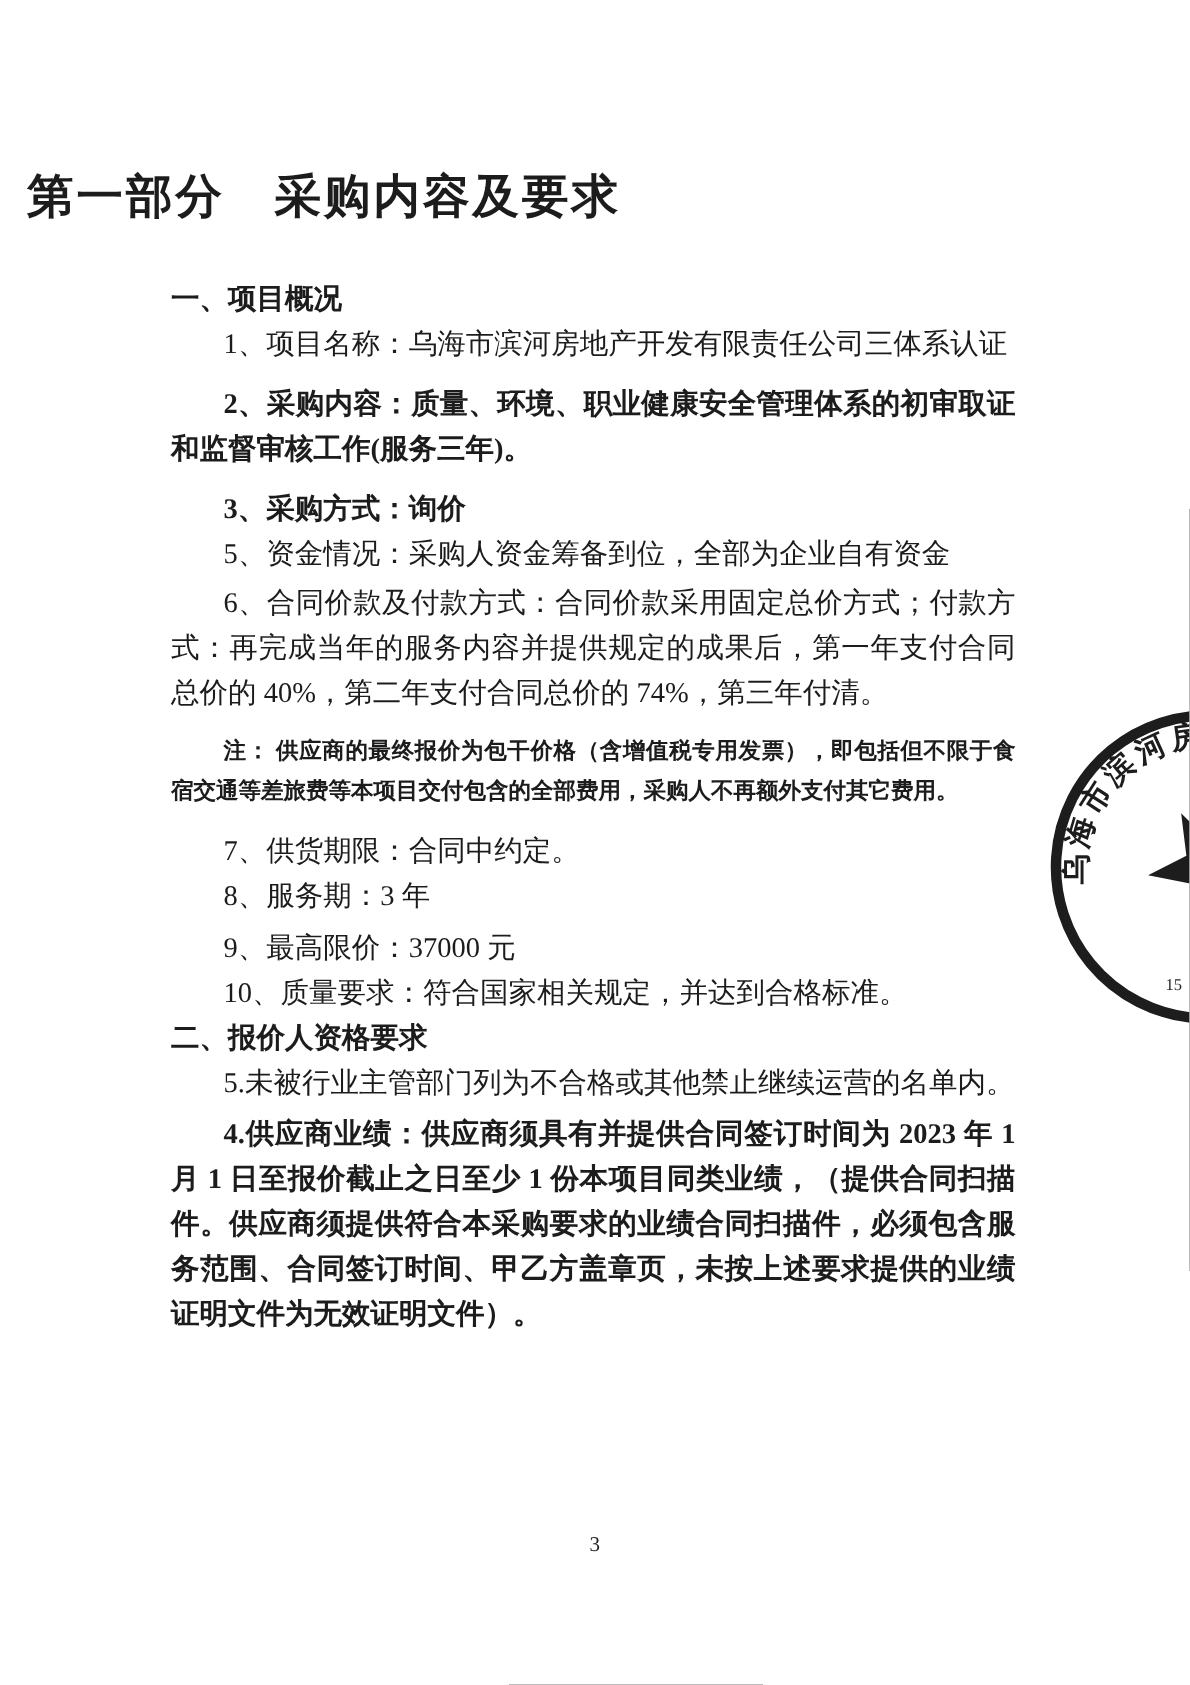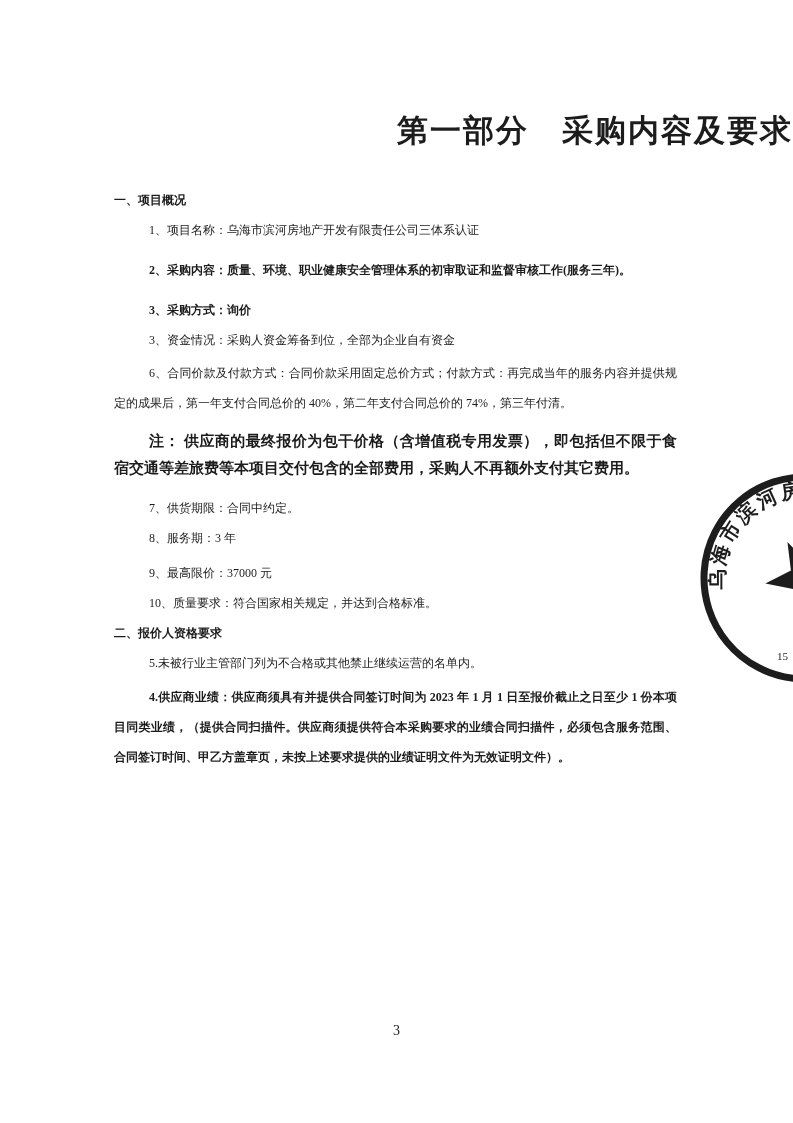--- a/index.html
+++ b/index.html
@@ -11,37 +11,37 @@
     background: #ffffff;
     overflow: hidden;
     font-family: "Liberation Serif", "DejaVu Serif", serif;
     color: #1c1c1c;
   }
   .doc-title {
     position: absolute;
     top: 110px;
     left: 0;
     width: 100%;
-    text-align: right;
+    text-align: left;
     font-size: 31px;
     font-weight: bold;
     letter-spacing: 2px;
     padding-left: 18px;
     box-sizing: border-box;
     white-space: pre;
   }
   .content {
     position: absolute;
     top: 185px;
     left: 114px;
     width: 563px;
   }
   .content p {
     margin: 0;
-    font-size: 12px;
+    font-size: 19px;
     line-height: 30px;
     text-align: justify;
   }
   .sec-heading {
     font-weight: bold;
     font-size: 16.5px;
   }
   .indent { text-indent: 35px; }
   .gap10 { margin-top: 10px !important; font-weight: bold; }
   .gap11 { margin-top: 11px !important; }
@@ -76,21 +76,21 @@
 <div class="page">
 
   <div class="doc-title">第一部分　采购内容及要求</div>
 
   <div class="content">
 
     <p class="sec-heading">一、项目概况</p>
     <p class="indent">1、项目名称：乌海市滨河房地产开发有限责任公司三体系认证</p>
     <p class="indent gap10">2、采购内容：质量、环境、职业健康安全管理体系的初审取证和监督审核工作(服务三年)。</p>
     <p class="indent gap10">3、采购方式：询价</p>
-    <p class="indent">3、资金情况：采购人资金筹备到位，全部为企业自有资金</p>
+    <p class="indent">5、资金情况：采购人资金筹备到位，全部为企业自有资金</p>
     <p class="indent gap3">6、合同价款及付款方式：合同价款采用固定总价方式；付款方式：再完成当年的服务内容并提供规定的成果后，第一年支付合同总价的 40%，第二年支付合同总价的 74%，第三年付清。</p>
     <p class="indent gap10 note-para">注： 供应商的最终报价为包干价格（含增值税专用发票），即包括但不限于食宿交通等差旅费等本项目交付包含的全部费用，采购人不再额外支付其它费用。</p>
     <p class="indent gap11">7、供货期限：合同中约定。</p>
     <p class="indent">8、服务期：3 年</p>
     <p class="indent gap5">9、最高限价：37000 元</p>
     <p class="indent">10、质量要求：符合国家相关规定，并达到合格标准。</p>
 
     <p class="sec-heading">二、报价人资格要求</p>
     <p class="indent">5.未被行业主管部门列为不合格或其他禁止继续运营的名单内。</p>
     <p class="indent gap4 bold-para">4.供应商业绩：供应商须具有并提供合同签订时间为 2023 年 1 月 1 日至报价截止之日至少 1 份本项目同类业绩，（提供合同扫描件。供应商须提供符合本采购要求的业绩合同扫描件，必须包含服务范围、合同签订时间、甲乙方盖章页，未按上述要求提供的业绩证明文件为无效证明文件）。</p>

